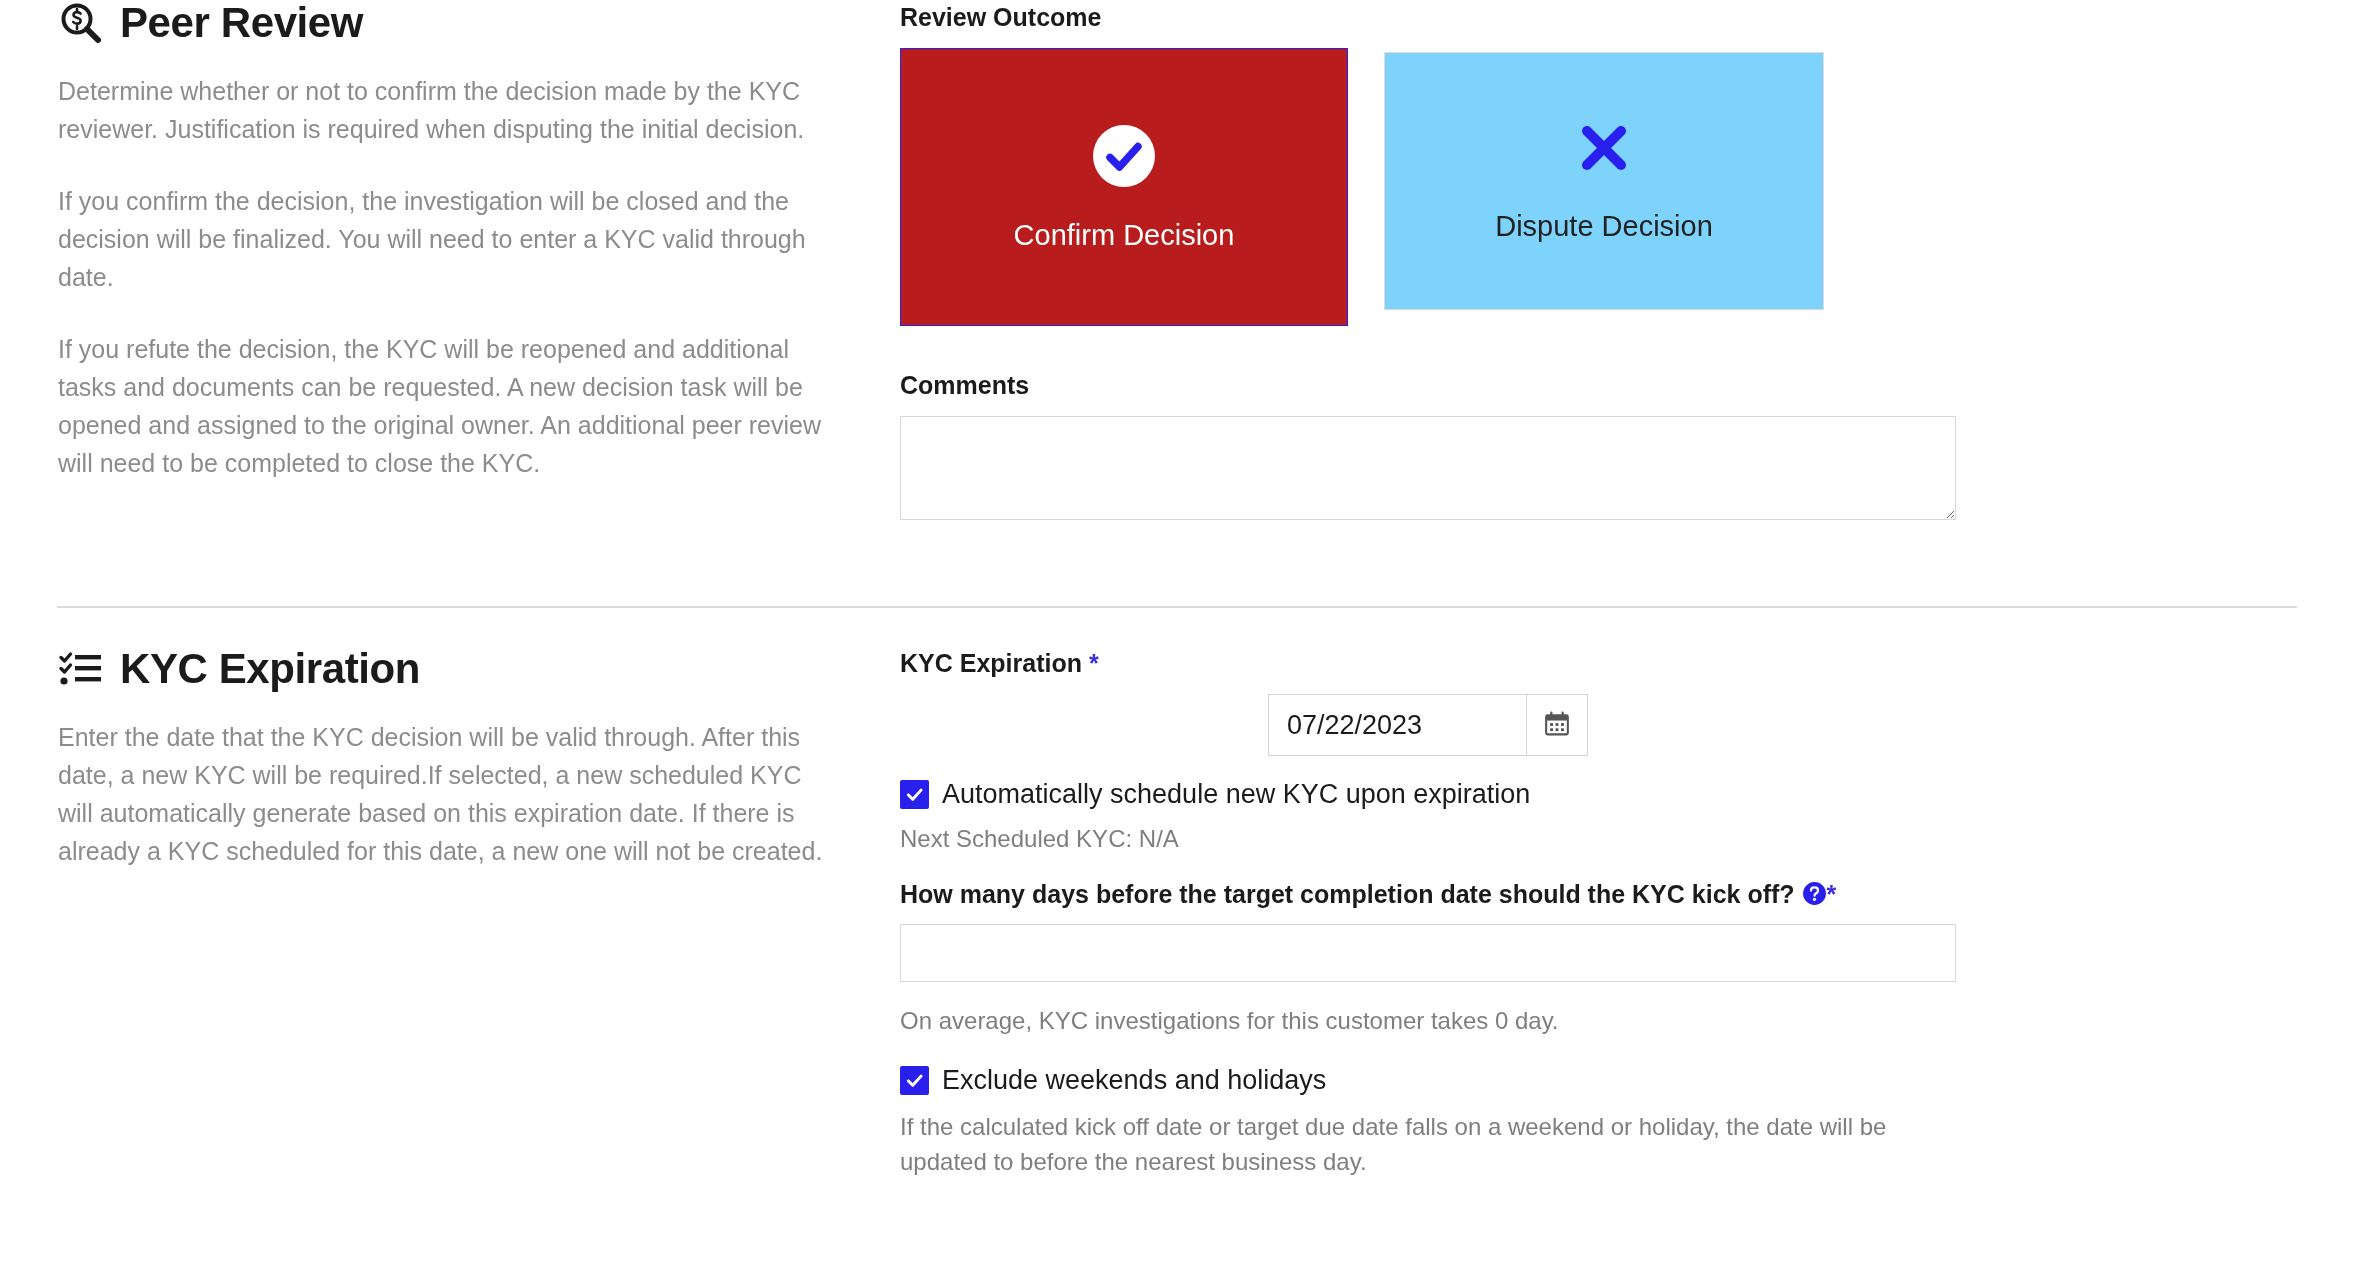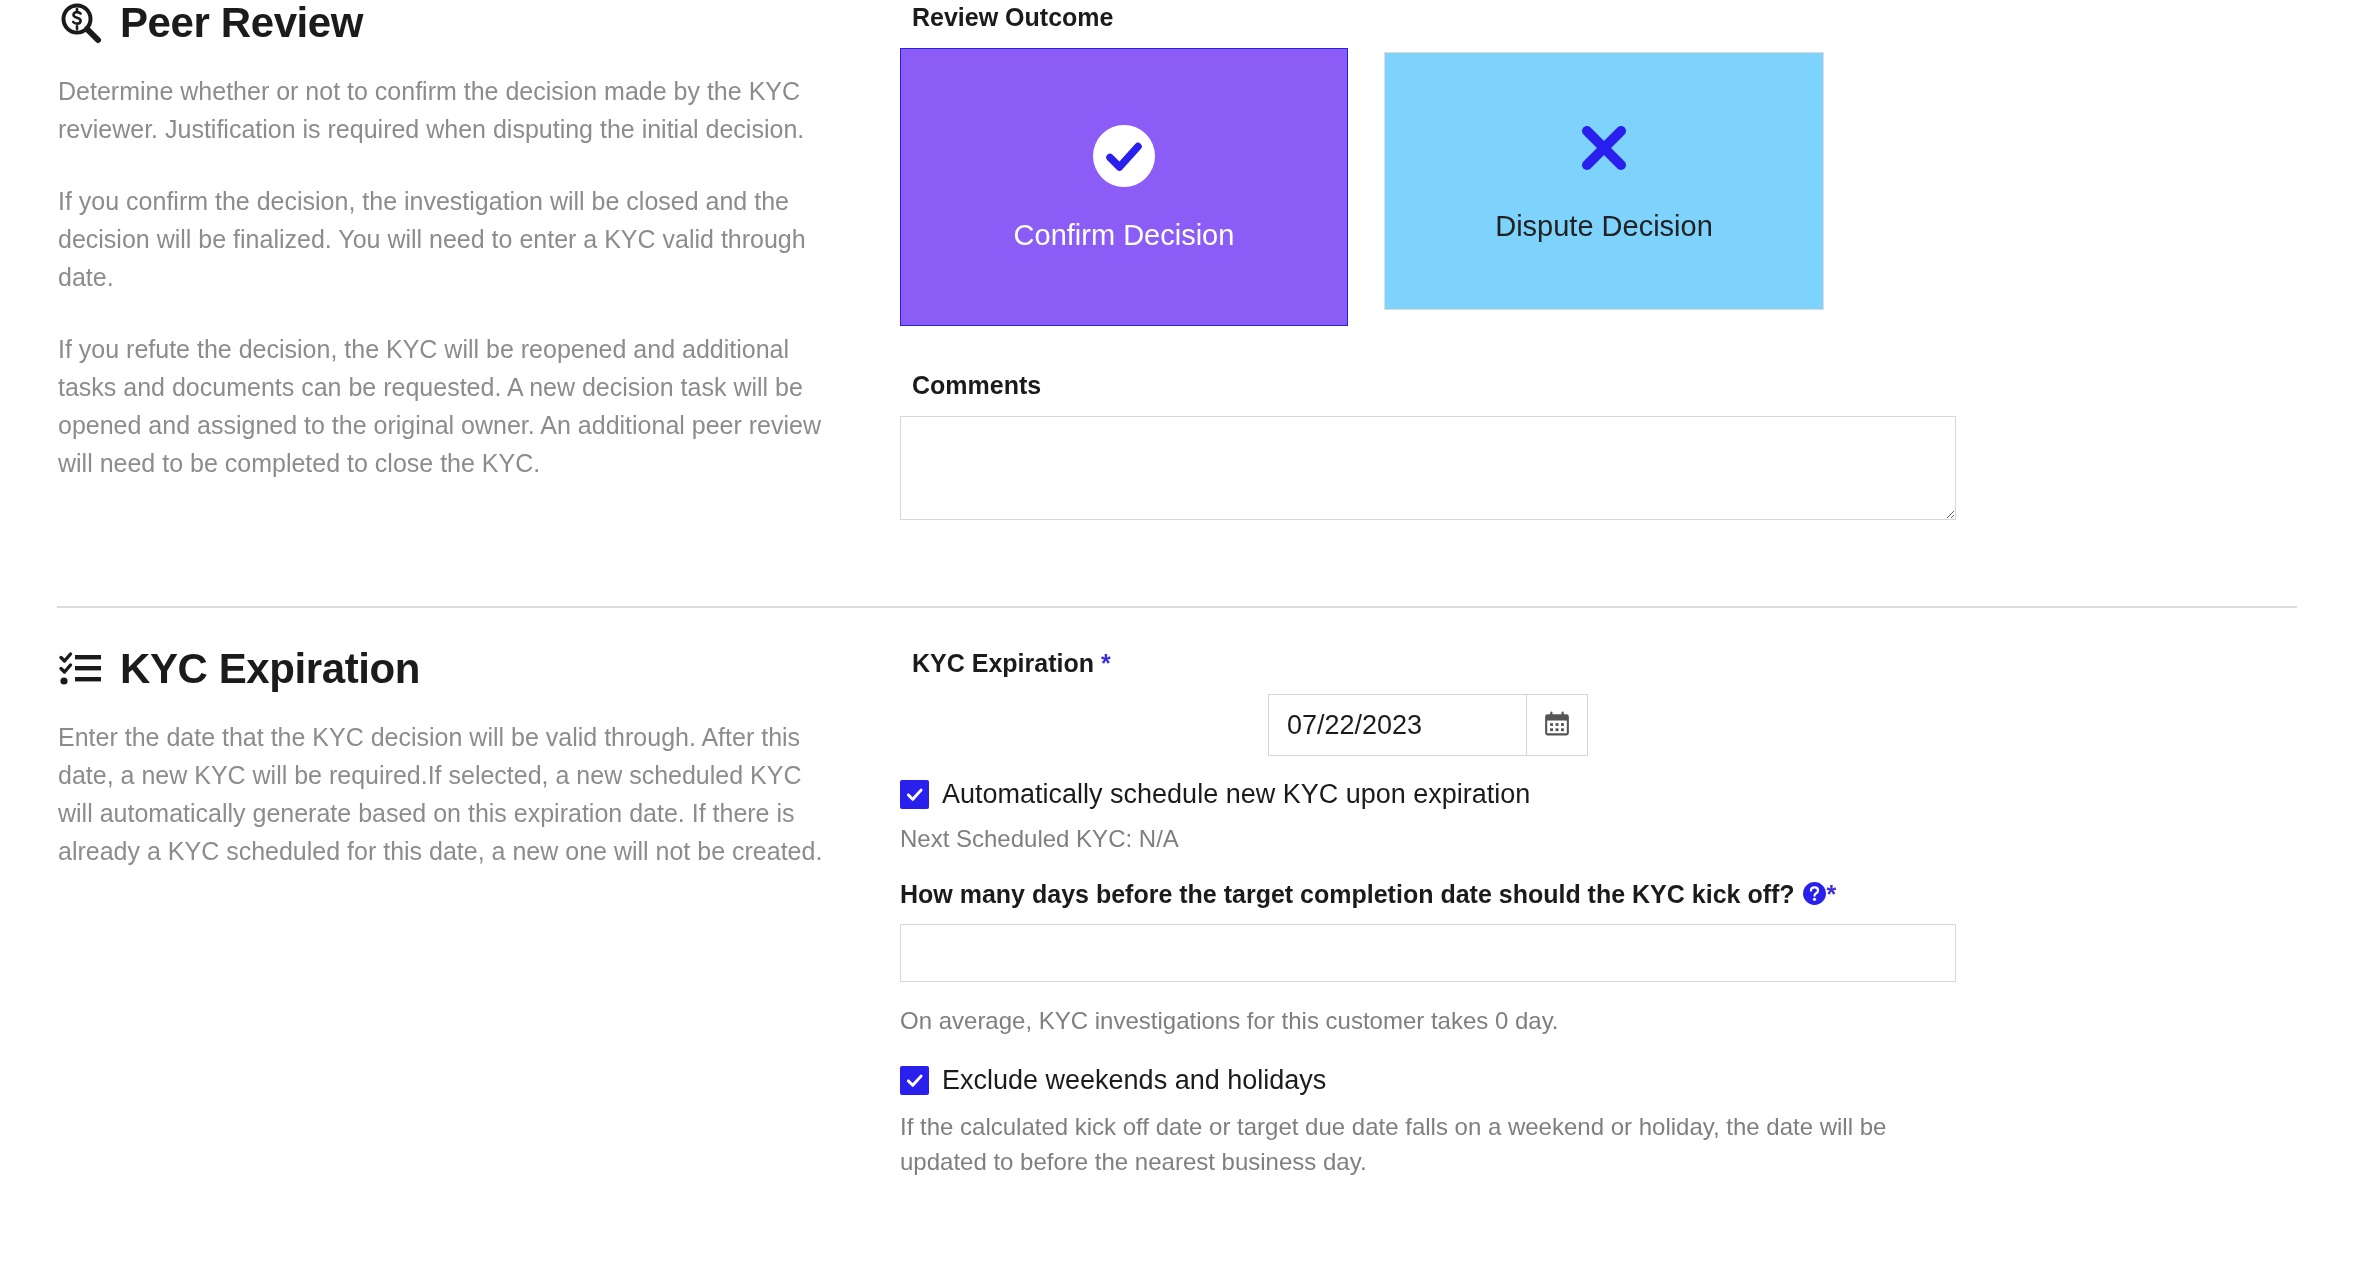--- a/index.html
+++ b/index.html
@@ -70,21 +70,21 @@
     max-width: 1040px;
     font-weight: 400;
   }
   .body-copy:last-child { margin-bottom: 0; }
 
   
   .field-label {
     font-size: 25px;
     font-weight: bold;
     color: #1b1b1b;
-    margin: 0 0 14px 12px;
+    margin: 0 0 14px 0;
     line-height: 34px;
   }
   .req-star {
     color: #3b2fe0;
     font-weight: bold;
     font-size: 25px;
   }
 
   
   .outcome-row {
@@ -97,21 +97,21 @@
     height: 278px;
     display: flex;
     flex-direction: column;
     align-items: center;
     justify-content: center;
     gap: 34px;
     cursor: pointer;
     user-select: none;
   }
   .outcome-card.selected {
-    background: #8b5cf6;
+    background: #b91c1c;
     border: 1px solid #2a20ee;
     justify-content: center;
   }
   .outcome-card.unselected {
     background: #7dd3fc;
     border: 1px solid #dcdcdc;
     width: 440px;
     height: 258px;
     margin-top: 4px;
   }

